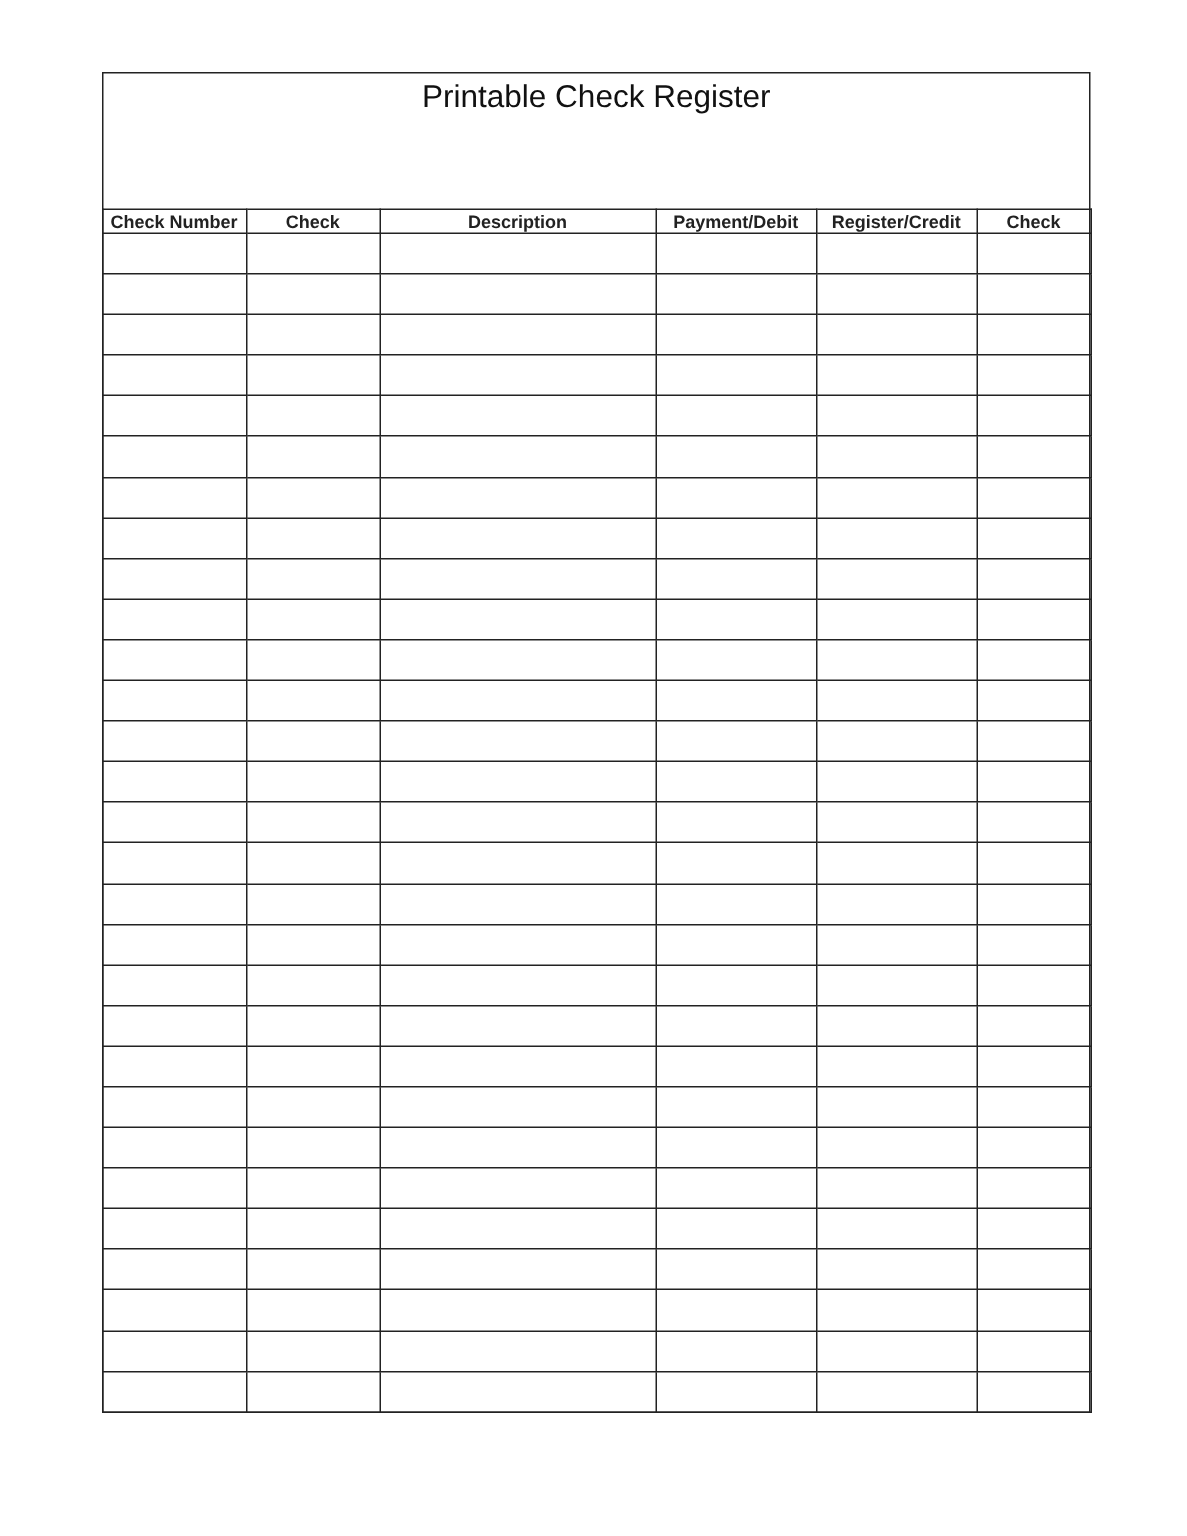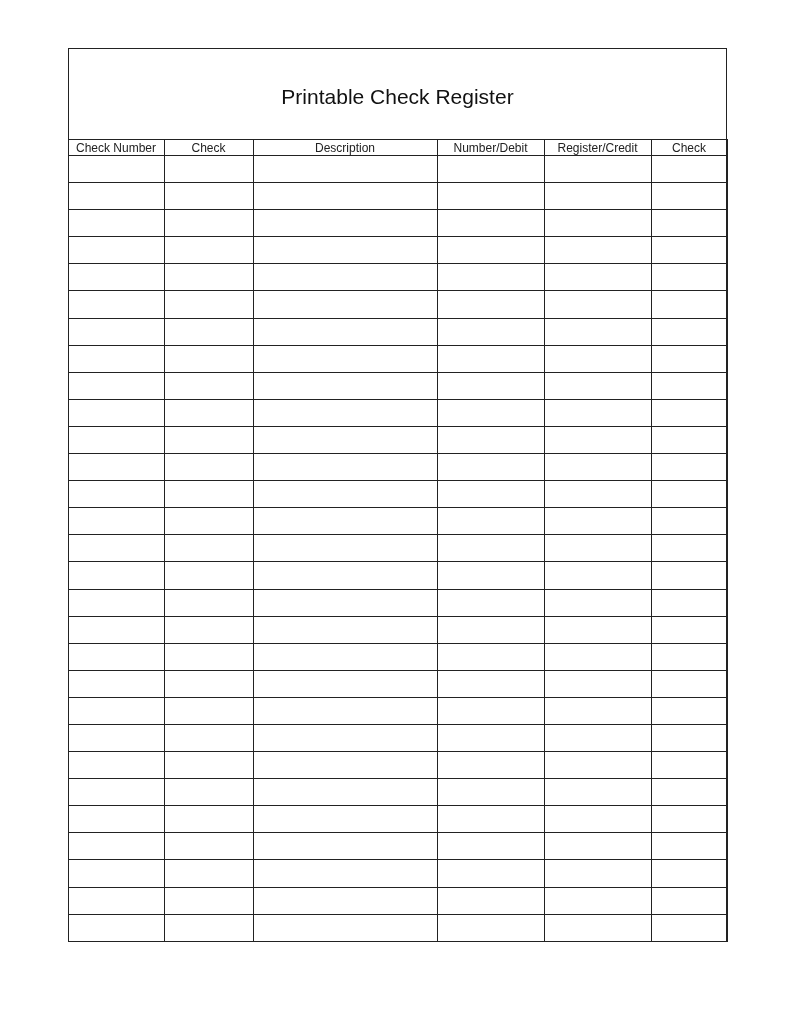--- a/index.html
+++ b/index.html
@@ -1,22 +1,22 @@
 <!DOCTYPE html>
 <html><head>
 <meta charset="utf-8">
 <style>
   html, body { margin:0; padding:0; background:#ffffff; }
   body { width:791px; height:1024px; position:relative; overflow:hidden; font-family:"Liberation Sans", sans-serif; color:#111; }
   .sheet { position:absolute; left:68px; top:48px; width:659px; height:894px; border:1.5px solid #222; box-sizing:border-box; }
-  .title-box { position:absolute; left:0; top:0; width:100%; height:91px; display:flex; align-items:center; justify-content:center; }
+  .title-box { position:absolute; left:0; top:0; width:100%; height:91px; display:flex; justify-content:center; }
   .title { font-size:21px; color:#111; margin-top:4px; }
   table.reg { position:absolute; left:-1.5px; top:90px; border-collapse:collapse; table-layout:fixed; width:659px; }
   table.reg th, table.reg td { border:1.5px solid #222; padding:0; box-sizing:border-box; }
-  table.reg th { height:16px; font-weight:normal; font-size:12px; color:#222; line-height:14px; text-align:center; white-space:nowrap; overflow:hidden; }
+  table.reg th { height:16px; font-weight:bold; font-size:12px; color:#222; line-height:14px; text-align:center; white-space:nowrap; overflow:hidden; }
   table.reg td { height:27.1px; }
 </style>
 </head>
 <body>
 
 <div class="sheet">
   <div class="title-box">
     <div class="title">Printable Check Register</div>
   </div>
   <table class="reg">
@@ -26,21 +26,21 @@
         <col style="width: 184px;">
         <col style="width: 107px;">
         <col style="width: 107px;">
         <col style="width: 76px;">
       </colgroup>
     <thead>
       <tr>
         <th>Check Number</th>
         <th>Check</th>
         <th>Description</th>
-        <th>Number/Debit</th>
+        <th>Payment/Debit</th>
         <th>Register/Credit</th>
         <th>Check</th>
       </tr>
     </thead>
     <tbody id="rows">
         <tr>
           <td></td>
           <td></td>
           <td></td>
           <td></td>

